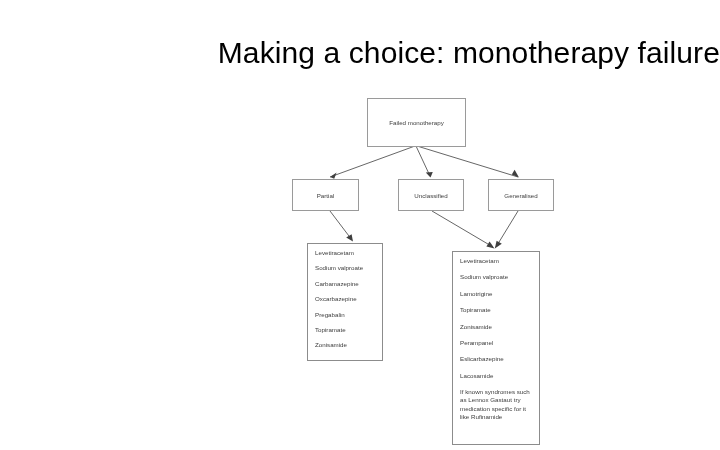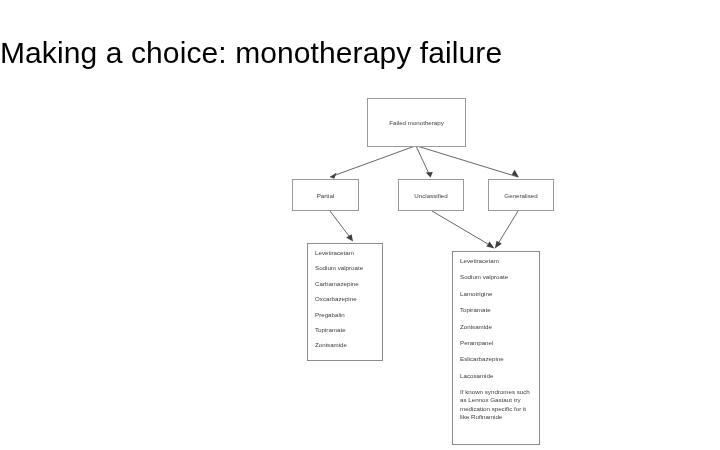--- a/index.html
+++ b/index.html
@@ -4,21 +4,21 @@
 <style>
   html,body{margin:0;padding:0;}
   body{
     width:720px;height:450px;background:#ffffff;overflow:hidden;
     font-family:"Liberation Sans", sans-serif;
     position:relative;
   }
   #slide{position:absolute;inset:0;}
 
   #title{
-    position:absolute;left:0;top:36px;width:720px;text-align:left;
+    position:absolute;left:0;top:36px;width:720px;text-align:right;
     font-size:30px;font-weight:400;color:#000;letter-spacing:0.1px;
     white-space:nowrap;
   }
 
   .node{
     position:absolute;box-sizing:border-box;
     border:1px solid #9a9a9a;background:#ffffff;
     display:flex;align-items:center;justify-content:center;
     color:#3d3d3d;font-size:6.2px;text-align:center;
   }

